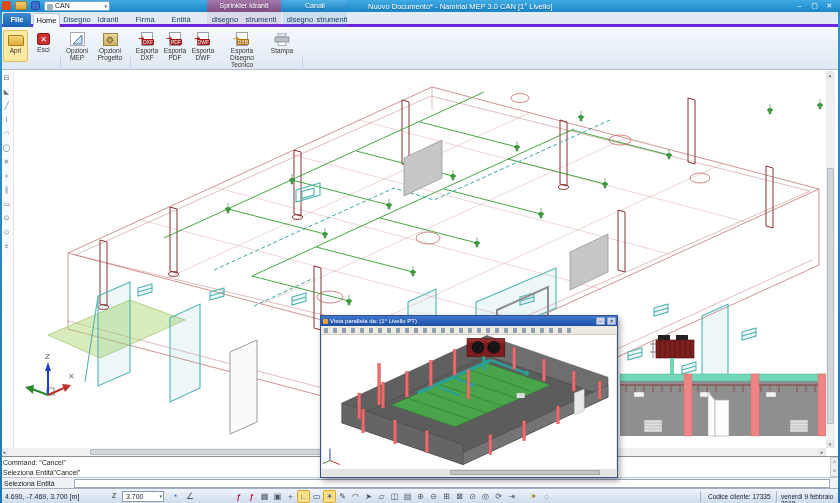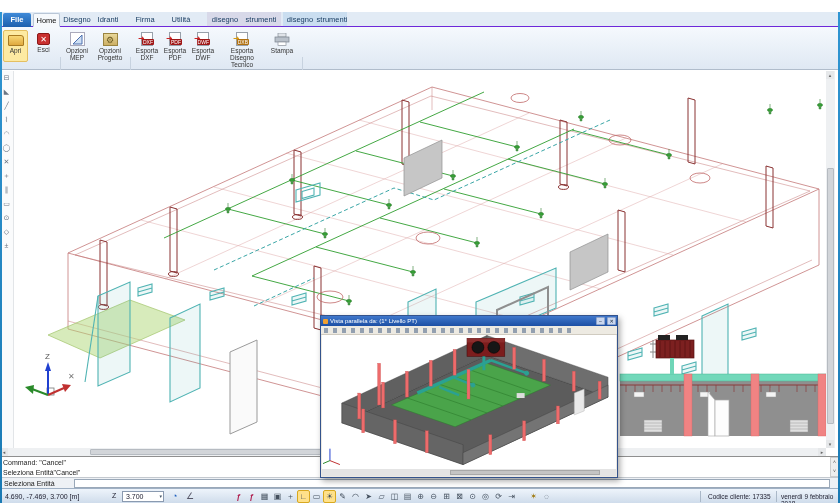--- a/index.html
+++ b/index.html
@@ -10,21 +10,21 @@
   
   #titlebar{position:absolute;left:0;top:0;width:840px;height:12px;
     background:linear-gradient(#41abe4,#1886c8);color:#fff;font-size:7.5px}
   .tb-ico{position:absolute;top:1px;border-radius:2px}
   .ctx-hdr{position:absolute;top:0;height:12px;color:#fff;font-size:7px;text-align:center;
     line-height:12px;border-radius:2px 2px 0 0;text-shadow:0 1px 1px rgba(0,0,0,.3)}
   .qa-combo{position:absolute;left:44px;top:1px;width:66px;height:10px;background:#fdfdfd;
     border:1px solid #7fa8c8;border-radius:2px;color:#222;font-size:7px;line-height:8px;padding-left:10px}
   .winbtn{position:absolute;top:1px;width:13px;height:10px;text-align:center;font-size:7px;line-height:10px;color:#fff}
   
-  #tabrow{position:absolute;left:0;top:12px;width:840px;height:15px;background:#e2ebf5;border-bottom:1px solid #6d28d9}
+  #tabrow{position:absolute;left:0;top:12px;width:840px;height:15px;background:#e2ebf5;border-bottom:3px solid #6d28d9}
   .tab{position:absolute;top:1px;height:14px;font-size:7.5px;line-height:14px;text-align:center;color:#15395e}
   .tab.active{background:#f6f9fc;border:1px solid #b9c6d6;border-bottom:1px solid #f6f9fc;border-radius:2px 2px 0 0;color:#111}
   .tab.filetab{background:linear-gradient(#3f8ad8,#1c60ae);color:#fff;border-radius:2px 2px 0 0;font-weight:bold}
   .ctx-zone{position:absolute;top:0;height:15px}
   
   #ribbon{position:absolute;left:0;top:27px;width:840px;height:43px;
     background:linear-gradient(#f5f9fd,#dfe8f3);border-bottom:1px solid #b0bccb}
   .rbtn{position:absolute;top:3px;height:32px;text-align:center;font-size:6.5px;line-height:7px;color:#333;padding-top:1px;border-radius:2px}
   .rbtn .ric{display:block;margin:0 auto 1px auto;position:relative}
   .rbtn.hl{background:#fdeaa2;border:1px solid #e4bf62}
@@ -68,30 +68,46 @@
   .st-ic.red{color:#b02050;font-style:italic;font-weight:bold}
   .st-ic.active{background:#ffe18a;border:1px solid #d8a820;line-height:11px}
   .zcombo{position:absolute;left:122px;top:2px;width:42px;height:11px;background:#fff;border:1px solid #8a9ab0;font-size:7px;line-height:9px;padding-left:3px}
   .zcombo .da{position:absolute;right:1px;top:0;font-size:5px;color:#456;line-height:9px}
   .edge{position:absolute;top:12px;bottom:0;width:2px;background:linear-gradient(#2f95d2,#1a7ab4)}
 </style>
 </head>
 <body>
 <div id="app">
 
+<div id="titlebar">
+  <div class="tb-ico" style="left:2px;width:9px;height:9px;background:#e04a10;border-radius:2px"></div>
+  <div class="tb-ico" style="left:15px;width:12px;height:9px;background:linear-gradient(#f6d06a,#daa43a);border:1px solid #b07c20"></div>
+  <div class="tb-ico" style="left:31px;width:9px;height:9px;background:#3a6fd0;border:1px solid #2a4f9a"></div>
+  <div class="qa-combo">
+    <span class="abs" style="left:2px;top:2px;width:6px;height:6px;background:#9fb0bf;border-radius:1px"></span>
+    <span>CAN</span>
+    <span class="abs" style="right:2px;top:0;font-size:5px;color:#456">▾</span>
+  </div>
+  <div class="ctx-hdr" style="left:207px;width:74px;background:linear-gradient(#a678aa,#7e4e84)">Sprinkler Idranti</div>
+  <div class="ctx-hdr" style="left:283px;width:64px;background:linear-gradient(#4fb2e8,#1a7fc0)">Canali</div>
+  <div class="abs" style="left:368px;top:1.5px;text-shadow:0 1px 1px rgba(0,0,0,.3)">Nuovo Documento* - Namirial MEP 3.0 CAN [1° Livello]</div>
+  <div class="winbtn" style="left:793px">–</div>
+  <div class="winbtn" style="left:808px">▢</div>
+  <div class="winbtn" style="left:823px">✕</div>
+</div>
 
 <div id="tabrow">
   <div class="ctx-zone" style="left:207px;width:74px;background:rgba(158,110,166,.14)"></div>
   <div class="ctx-zone" style="left:283px;width:64px;background:rgba(60,150,215,.14)"></div>
   <div class="tab filetab" style="left:3px;width:28px">File</div>
   <div class="tab active" style="left:33px;width:27px">Home</div>
   <div class="tab" style="left:61px;width:32px">Disegno</div>
   <div class="tab" style="left:94px;width:28px">Idranti</div>
   <div class="tab" style="left:123px;width:44px">Firma digitale</div>
-  <div class="tab" style="left:168px;width:26px">Utilità</div>
+  <div class="tab" style="left:168px;width:26px">Entità</div>
   <div class="tab" style="left:209px;width:32px">disegno</div>
   <div class="tab" style="left:243px;width:36px">strumenti</div>
   <div class="tab" style="left:285px;width:30px">disegno</div>
   <div class="tab" style="left:316px;width:32px">strumenti</div>
 </div>
 
 <div id="ribbon">
   <div class="rbtn hl" style="left:3px;width:25px">
     <span class="ric" style="width:16px;height:11px;background:linear-gradient(#f8d775,#e0a93e);border:1px solid #a87a22;border-radius:1px 3px 1px 1px;margin-top:3px"></span>
     <span>Apri</span>

